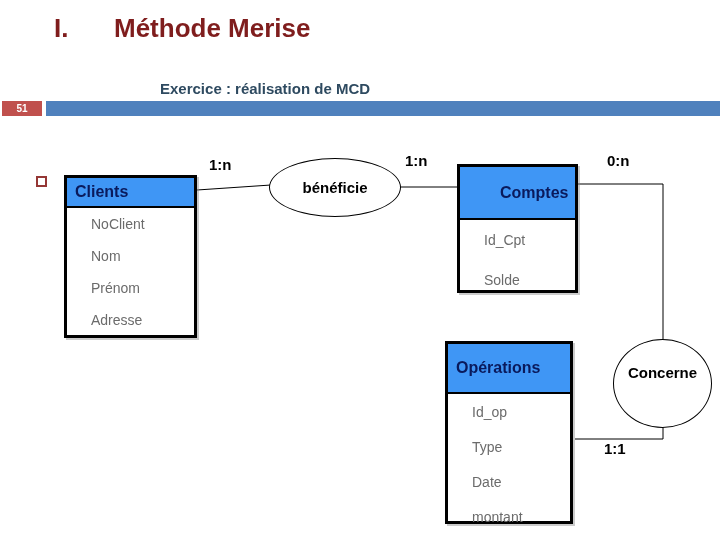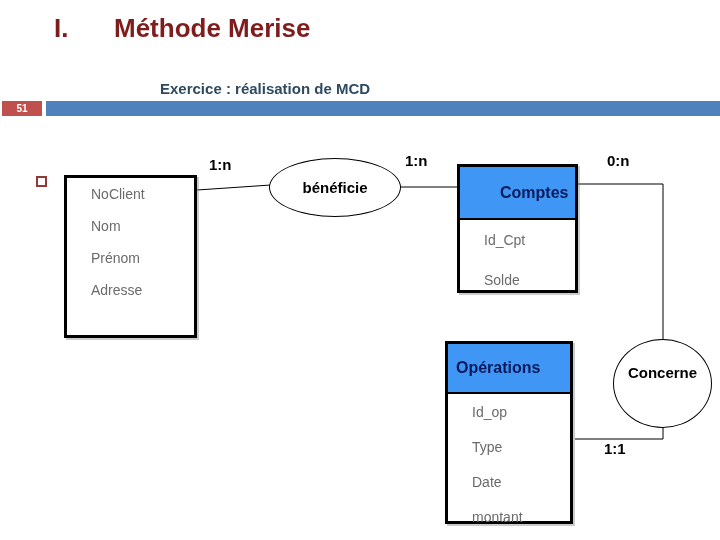--- a/index.html
+++ b/index.html
@@ -159,20 +159,21 @@
   <div class="bullet-square"></div>
 
   <svg class="connectors" viewBox="0 0 720 540" xmlns="http://www.w3.org/2000/svg">
     <line x1="197" y1="190" x2="271" y2="185" stroke="#000000" stroke-width="1"></line>
     <line x1="399" y1="187" x2="457" y2="187" stroke="#000000" stroke-width="1"></line>
     <polyline points="577,184 663,184 663,341" fill="none" stroke="#000000" stroke-width="1"></polyline>
     <polyline points="575,439 663,439 663,426" fill="none" stroke="#000000" stroke-width="1"></polyline>
   </svg>
 
   <div class="entity e-clients">
+    <div class="ehead">Clients</div>
     <div class="erow">NoClient</div>
     <div class="erow">Nom</div>
     <div class="erow">Prénom</div>
     <div class="erow">Adresse</div>
   </div>
 
   <div class="entity e-comptes">
     <div class="ehead">Comptes</div>
     <div class="erow">Id_Cpt</div>
     <div class="erow">Solde</div>

